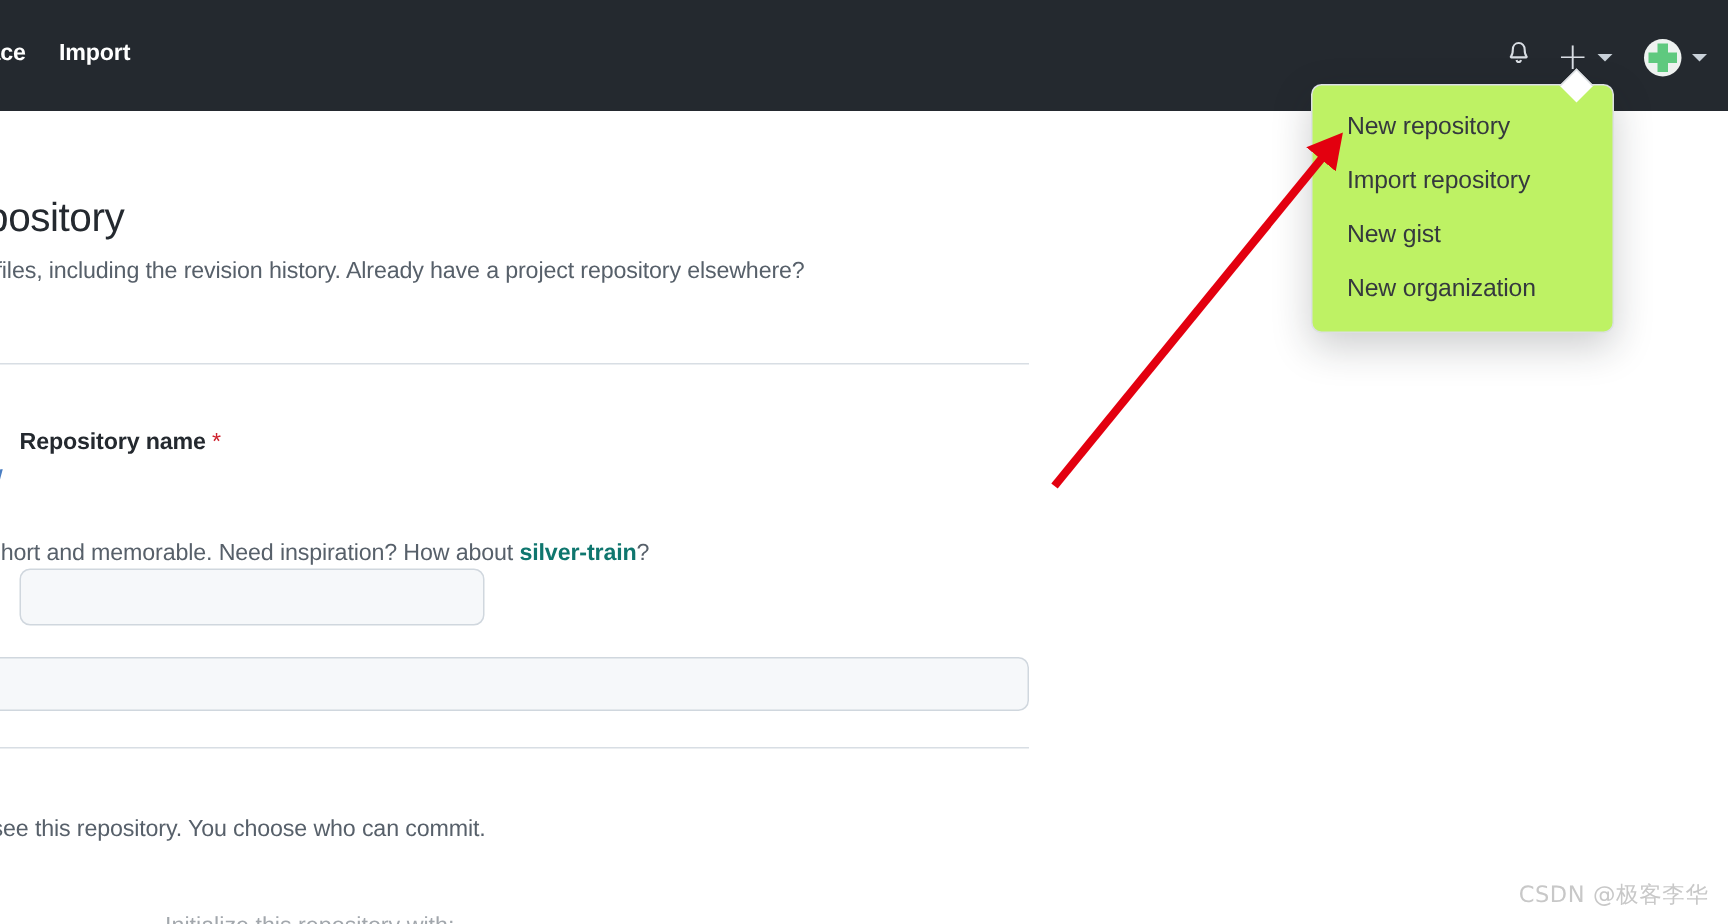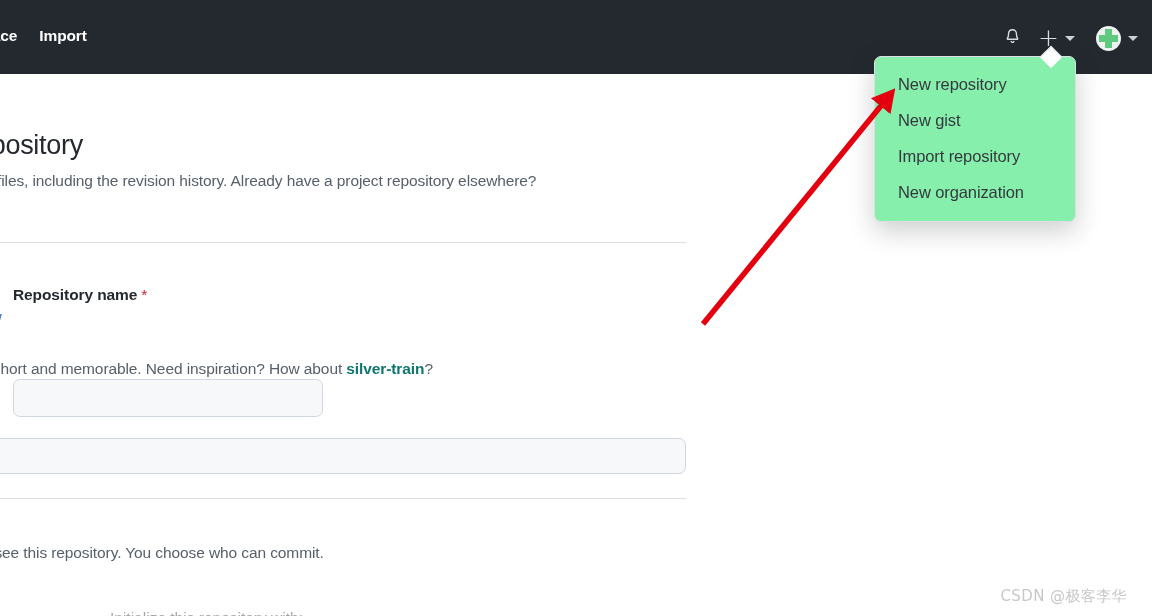--- a/index.html
+++ b/index.html
@@ -106,21 +106,21 @@
   }
   .ident-v { left: 9px; top: 3px; width: 7px; height: 19px; }
   .ident-h { left: 3px; top: 9px; width: 19px; height: 7px; }
 
   
   .menu {
     position: absolute;
     left: 874px;
     top: 56px;
     width: 200px;
-    background: #86efac;
+    background: #bef264;
     border: 1px solid #dcdfe3;
     border-radius: 7px;
     box-shadow: 0 9px 26px rgba(27,31,35,0.22);
     padding: 9px 0 11px 0;
     z-index: 20;
   }
   .menu::before {
     content: "";
     position: absolute;
     top: -8px;
@@ -272,21 +272,21 @@
     top: 0;
     width: 1152px;
     height: 616px;
     pointer-events: none;
     z-index: 40;
   }
 
   
   .watermark {
     position: absolute;
-    right: 25px;
+    right: 13px;
     bottom: 10px;
     font-size: 15px;
     color: #c8c8c8;
     letter-spacing: 0.4px;
     white-space: nowrap;
     z-index: 30;
     font-family: "DejaVu Sans", sans-serif;
   }
 </style>
 </head>
@@ -318,22 +318,22 @@
         <span class="ident ident-v"></span>
         <span class="ident ident-h"></span>
       </span>
       <span class="caret"></span>
     </div>
   </div>
 </div>
 
 <div class="menu">
   <div class="menu-item">New repository</div>
+  <div class="menu-item">Import repository</div>
   <div class="menu-item">New gist</div>
-  <div class="menu-item">Import repository</div>
   <div class="menu-item">New organization</div>
 </div>
 
 <div class="main">
   <div class="page-title">epository</div>
   <div class="page-subtitle">project files, including the revision history. Already have a project repository elsewhere?</div>
 
   <div class="divider divider-1"></div>
 
   <div class="field-label">

